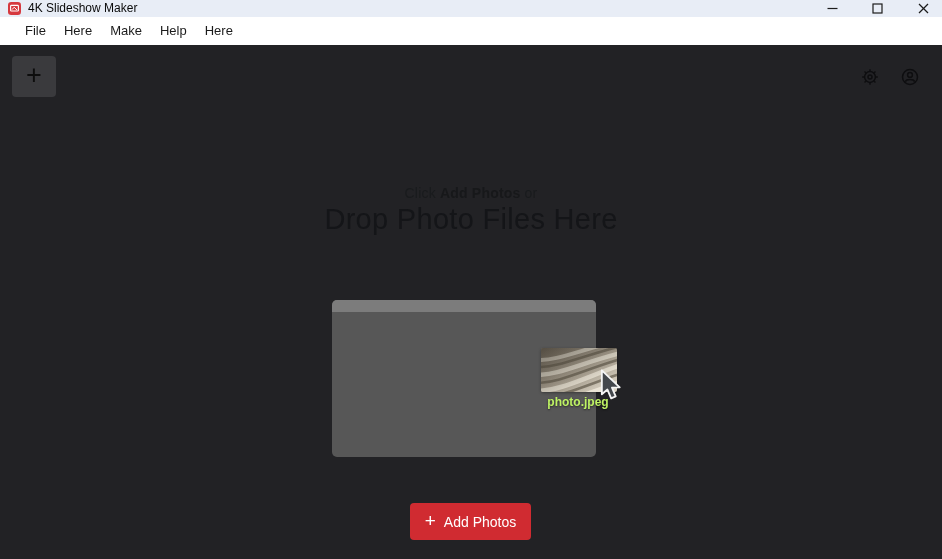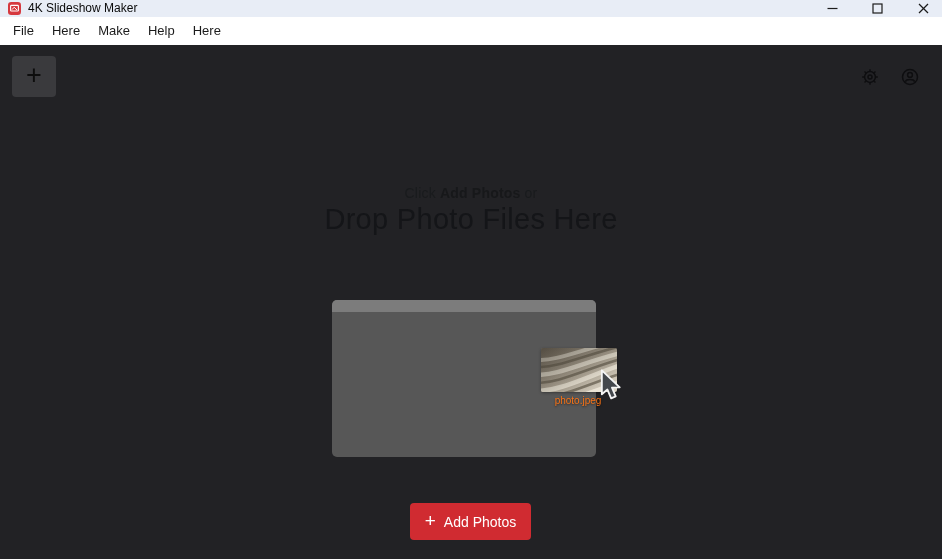--- a/index.html
+++ b/index.html
@@ -16,21 +16,21 @@
   }
   .appicon{width:13px;height:13px;margin-left:8px;display:block;}
   .wintitle{font-size:12px;color:#0a0a0a;margin-left:7px;line-height:17px;white-space:nowrap;}
   .winctl{position:absolute;top:0;height:17px;width:30px;display:flex;align-items:center;justify-content:center;cursor:default;}
   .ctl-min{left:817px;}
   .ctl-max{left:862px;}
   .ctl-close{left:908px;}
   
   .menubar{
     position:absolute;left:0;top:17px;width:942px;height:28px;background:#ffffff;
-    display:flex;align-items:center;padding-left:4px;box-sizing:border-box;
+    display:flex;align-items:center;padding-left:16px;box-sizing:border-box;
   }
   .menu-item{font-size:13px;color:#1b1b1b;padding:0 9px;line-height:28px;cursor:default;}
   
   .content{
     position:absolute;left:0;top:45px;width:942px;height:514px;background:#222225;
   }
   .plus-tile{
     position:absolute;left:12px;top:11px;width:44px;height:41px;border-radius:4px;
     background:#3a3a3d;color:#0d0d0d;font-size:27px;font-weight:400;
     display:flex;align-items:center;justify-content:center;cursor:pointer;line-height:1;
@@ -54,21 +54,21 @@
     background:#575757;overflow:hidden;
   }
   .drop-card-top{width:100%;height:12px;background:#7c7c7c;}
   .thumb{
     position:absolute;left:541px;top:303px;width:76px;height:44px;border-radius:2px;
     overflow:hidden;box-shadow:0 1px 3px rgba(0,0,0,.35);
   }
   .thumb svg{display:block;width:76px;height:44px;}
   .file-label{
     position:absolute;left:516px;top:350px;width:124px;text-align:center;
-    font-size:10px;color:#f97316;text-shadow:0 1px 2px rgba(0,0,0,.55);
+    font-size:12px;color:#bef264;text-shadow:0 1px 2px rgba(0,0,0,.55);font-weight:bold;
   }
   .cursor{position:absolute;left:599px;top:324px;width:27px;height:32px;z-index:5;}
   
   .add-btn{
     position:absolute;left:410px;top:458px;width:121px;height:37px;border:none;border-radius:4px;
     background:#d02b31;color:#ffffff;font-family:"Liberation Sans", sans-serif;font-size:14px;
     display:flex;align-items:center;justify-content:center;gap:8px;cursor:pointer;padding:0;
   }
   .add-btn .plus-glyph{font-size:19px;font-weight:400;line-height:1;margin-top:-2px;}
 </style>

